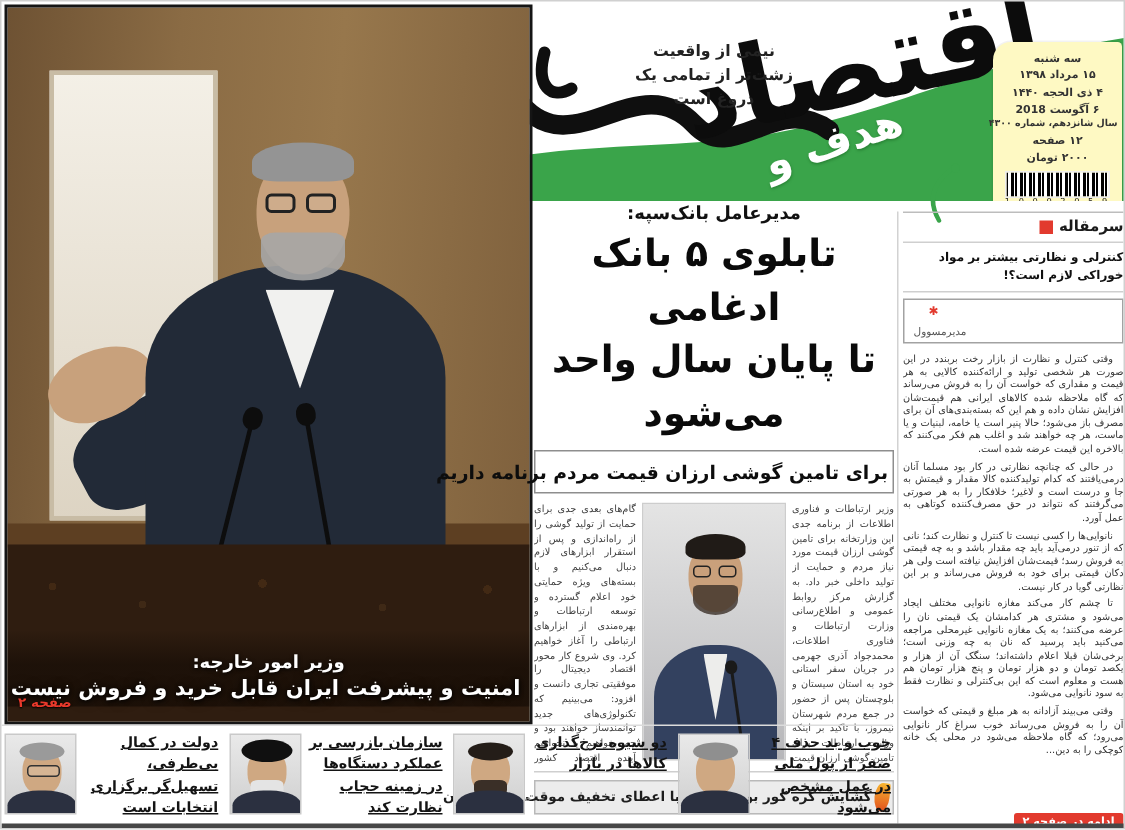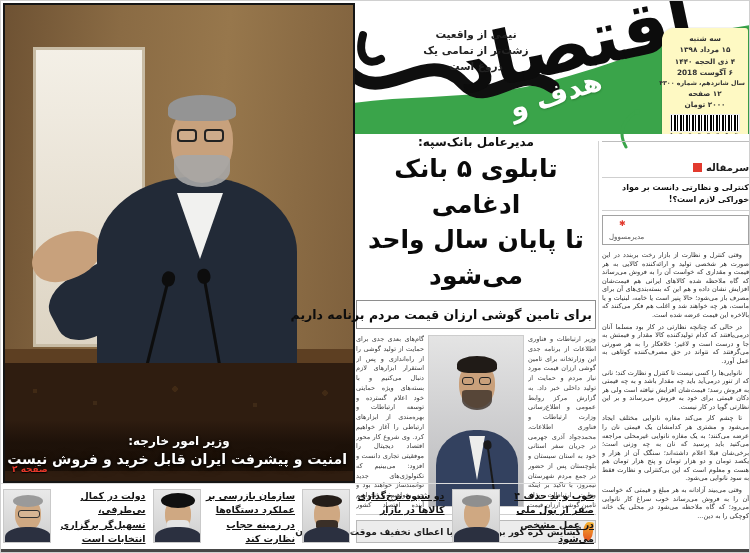--- a/index.html
+++ b/index.html
@@ -107,21 +107,21 @@
   .pt .beard{position:absolute;top:30px;left:13px;width:22px;height:13px;border-radius:25% 25% 55% 55%;}
   .pt.v-grayhair .hair{background:#8f8f8f;} .pt.v-grayhair .beard{background:transparent;}
   .pt.v-dark .hair{background:#241d18;} .pt.v-dark .beard{background:#3a2f27;}
   .pt.v-cleric .hair{background:#101010;height:15px;top:3px;left:7px;width:34px;} .pt.v-cleric .beard{background:#e4e4e4;}
   .pt.v-glasses .hair{background:#9a9a9a;} .pt.v-glasses .beard{background:transparent;}
   .pt.v-glasses::after{content:"";position:absolute;top:20px;left:14px;width:20px;height:6px;border:1.5px solid #333;border-radius:3px;background:rgba(255,255,255,.15);}
 
   
   .vdivider { position:absolute; left:597px; top:140px; height:408px; border-left:1px solid #d2d2d2; }
   .editorial { position:absolute; left:601px; top:140px; width:147px; }
-  .ed-labelrow { display:flex; align-items:center; gap:4px; border-top:1px solid #bdbdbd; padding-top:20px; }
+  .ed-labelrow { display:flex; align-items:center; gap:4px; border-top:1px solid #bdbdbd; padding-top:4px; }
   .ed-square { width:9px; height:9px; background:#e23a2e; }
   .ed-label { font-size:10px; font-weight:900; color:#1a1a1a; }
   .ed-hr { border-top:1px solid #cfcfcf; margin:4px 0; }
   .ed-headline { font-size:8px; font-weight:900; color:#101010; letter-spacing:-0.2px; line-height:1.5; }
   .ed-authorbox { height:30px; border:1px solid #a2a2a2; position:relative; margin-top:3px; }
   .ed-mark { position:absolute; left:16px; top:3px; color:#e23a2e; font-size:8px; font-weight:900; }
   .ed-author { position:absolute; left:6px; bottom:3px; font-size:7px; color:#555; }
   .ed-body { margin-top:6px; height:300px; overflow:hidden; font-size:6.5px; line-height:1.32; text-align:justify; color:#2e2e2e; }
   .ed-body p { margin-bottom:3px; text-indent:7px; }
   .ed-cont { display:inline-block; margin-top:4px; background:#e23a2e; color:#fff; font-size:7.5px; font-weight:900; padding:1.5px 6px; border-radius:2px; }
@@ -267,21 +267,21 @@
     </div>
   </div>
 
   <div class="vdivider"></div>
   <div class="editorial">
     <div class="ed-labelrow">
       <span class="ed-label">سرمقاله</span>
       <span class="ed-square"></span>
     </div>
     <div class="ed-hr"></div>
-    <div class="ed-headline">کنترلی و نظارتی دانست بر مواد خوراکی لازم است؟!</div>
+    <div class="ed-headline">کنترلی و نظارتی بیشتر بر مواد خوراکی لازم است؟!</div>
     <div class="ed-hr"></div>
     <div class="ed-authorbox">
       <span class="ed-mark">✱</span>
       <span class="ed-author">مدیرمسوول</span>
     </div>
     <div class="ed-body">
       <p>وقتی کنترل و نظارت از بازار رخت بربندد در این صورت هر شخصی تولید و ارائه‌کننده کالایی به هر قیمت و مقداری که خواست آن را به فروش می‌رساند که گاه ملاحظه شده کالاهای ایرانی هم قیمت‌شان افزایش نشان داده و هم این که بسته‌بندی‌های آن برای مصرف باز می‌شود؛ حالا پنیر است یا خامه، لبنیات و یا ماست، هر چه خواهند شد و اغلب هم فکر می‌کنند که بالاخره این قیمت عرضه شده است.</p>
       <p>در حالی که چنانچه نظارتی در کار بود مسلما آنان درمی‌یافتند که کدام تولیدکننده کالا مقدار و قیمتش به جا و درست است و لاغیر؛ خلافکار را به هر صورتی می‌گرفتند که نتواند در حق مصرف‌کننده کوتاهی به عمل آورد.</p>
       <p>نانوایی‌ها را کسی نیست تا کنترل و نظارت کند؛ نانی که از تنور درمی‌آید باید چه مقدار باشد و به چه قیمتی به فروش رسد؛ قیمت‌شان افزایش نیافته است ولی هر دکان قیمتی برای خود به فروش می‌رساند و بر این نظارتی گویا در کار نیست.</p>
       <p>تا چشم کار می‌کند مغازه نانوایی مختلف ایجاد می‌شود و مشتری هر کدامشان یک قیمتی نان را عرضه می‌کنند؛ به یک مغازه نانوایی غیرمحلی مراجعه می‌کنید باید پرسید که نان به چه وزنی است؛ برخی‌شان قبلا اعلام داشته‌اند؛ سنگک آن از هزار و یکصد تومان و دو هزار تومان و پنج هزار تومان هم هست و معلوم است که این بی‌کنترلی و نظارت فقط به سود نانوایی می‌شود.</p>

